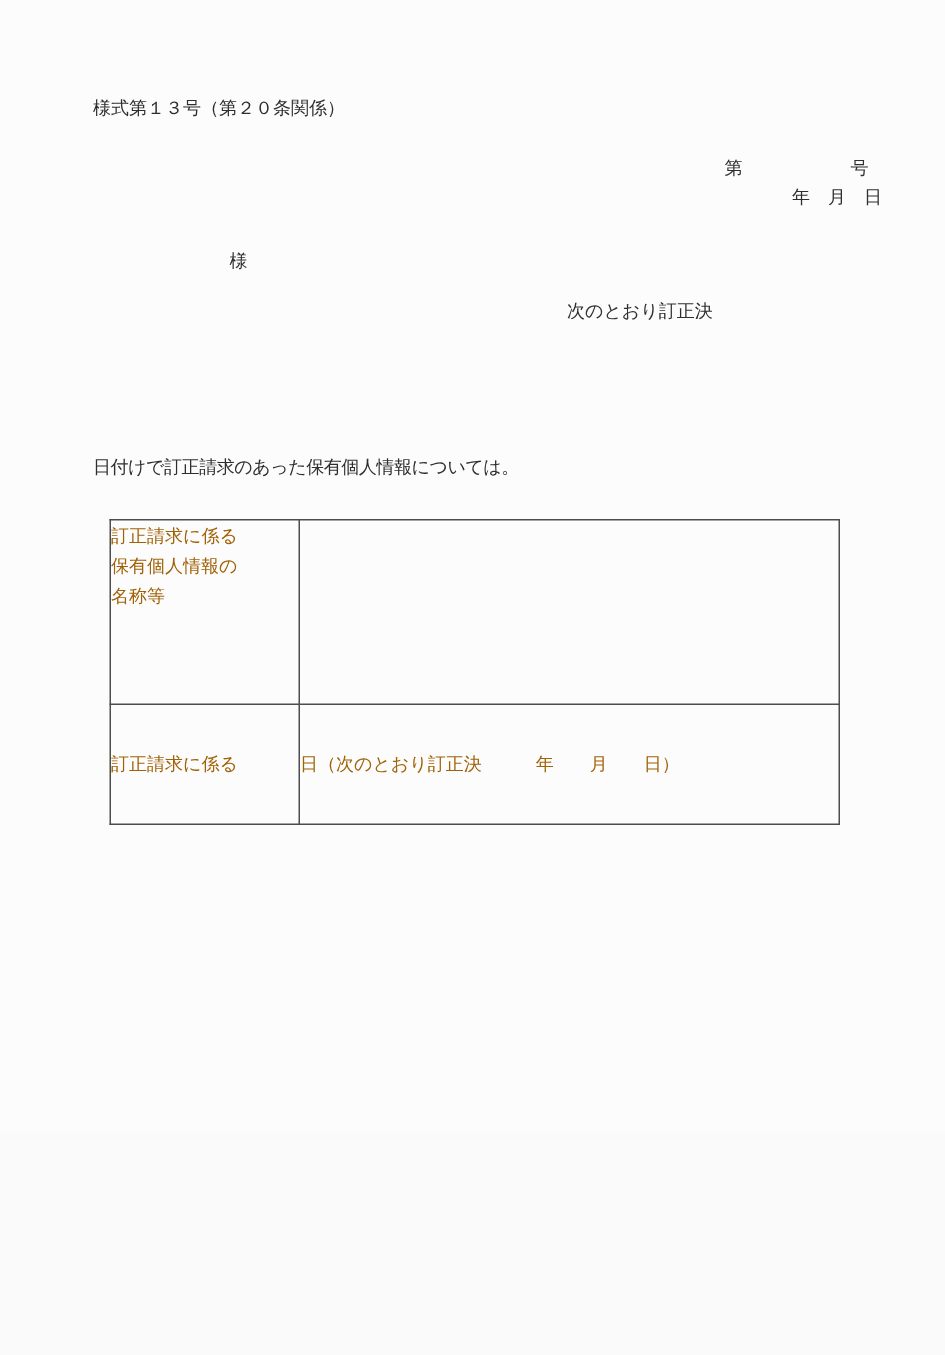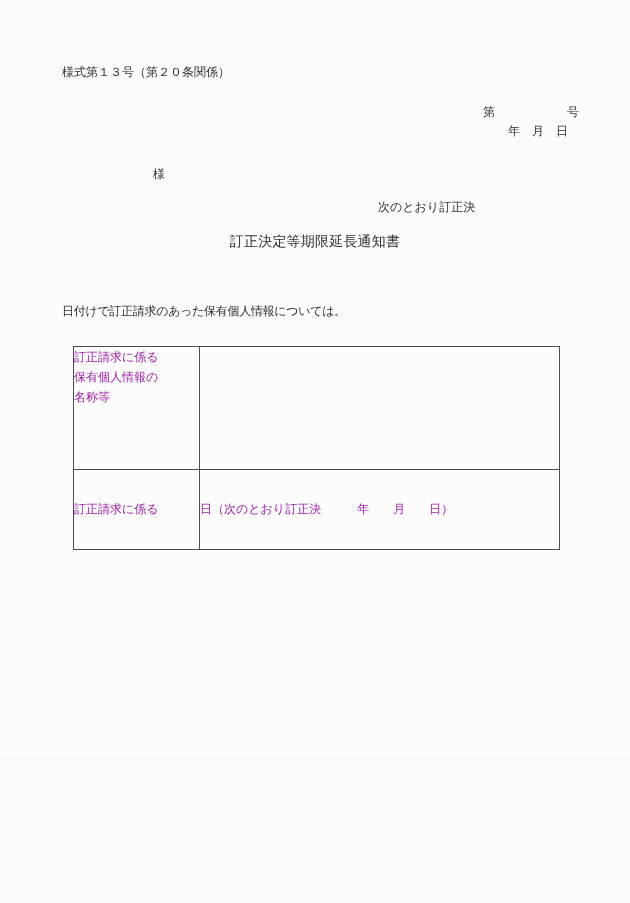--- a/index.html
+++ b/index.html
@@ -9,21 +9,21 @@
     width: 630px;
     height: 755px;
     background: #fcfcfc;
     font-family: "Liberation Serif", "DejaVu Serif", serif;
     color: #2e2e2e;
     overflow: hidden;
   }
   .abs { position: absolute; white-space: pre; font-size: 12px; line-height: 14px; }
   .form-number { left: 62px; top: 65px; }
   .doc-number  { left: 483px; top: 105px; }
-  .date-line   { left: 508px; top: 124px; }
+  .date-line   { left: 528px; top: 124px; }
   .addressee   { left: 153px; top: 167px; }
   .sender      { left: 378px; top: 200px; }
   .doc-title   {
     left: 0; top: 233px; width: 630px;
     text-align: center; font-size: 14px; line-height: 17px;
     letter-spacing: 0.2px;
   }
   .body-par { left: 62px; top: 274px; width: 520px; }
   .body-line {
     white-space: pre;
@@ -34,21 +34,21 @@
   table.form-table {
     position: absolute;
     left: 73px; top: 346px;
     width: 487px; height: 204px;
     border-collapse: collapse;
     table-layout: fixed;
   }
   .form-table td {
     border: 1px solid #4d4d4d;
     font-size: 12px;
-    color: #a21caf;
+    color: #a16207;
     padding: 0;
     overflow: hidden;
   }
   .row-name   { height: 67px; }
   .row-period { height: 44px; }
   .row-reason { height: 93px; }
   .label-cell { width: 125px; padding-left: 13px; vertical-align: top; }
   .label-cell .label-line { line-height: 20px; white-space: pre; }
   .cell-top-pad { padding-top: 5px; }
   .vmid { vertical-align: middle; }
@@ -68,21 +68,20 @@
   <div class="abs form-number">様式第１３号（第２０条関係）</div>
 
   <div class="abs doc-number">第　　　　　　号</div>
 
   <div class="abs date-line">年　月　日</div>
 
   <div class="abs addressee">様</div>
 
   <div class="abs sender">次のとおり訂正決</div>
 
-  <div class="abs doc-title">訂正決定等期限延長通知書</div>
 
   <div class="abs body-par">
     <div class="body-line">日付けで訂正請求のあった保有個人情報については。</div>
   </div>
 
   <table class="form-table">
     <tbody>
         <tr class="row-name">
       <td class="label-cell cell-top-pad">
         <div class="label-line">訂正請求に係る</div>

